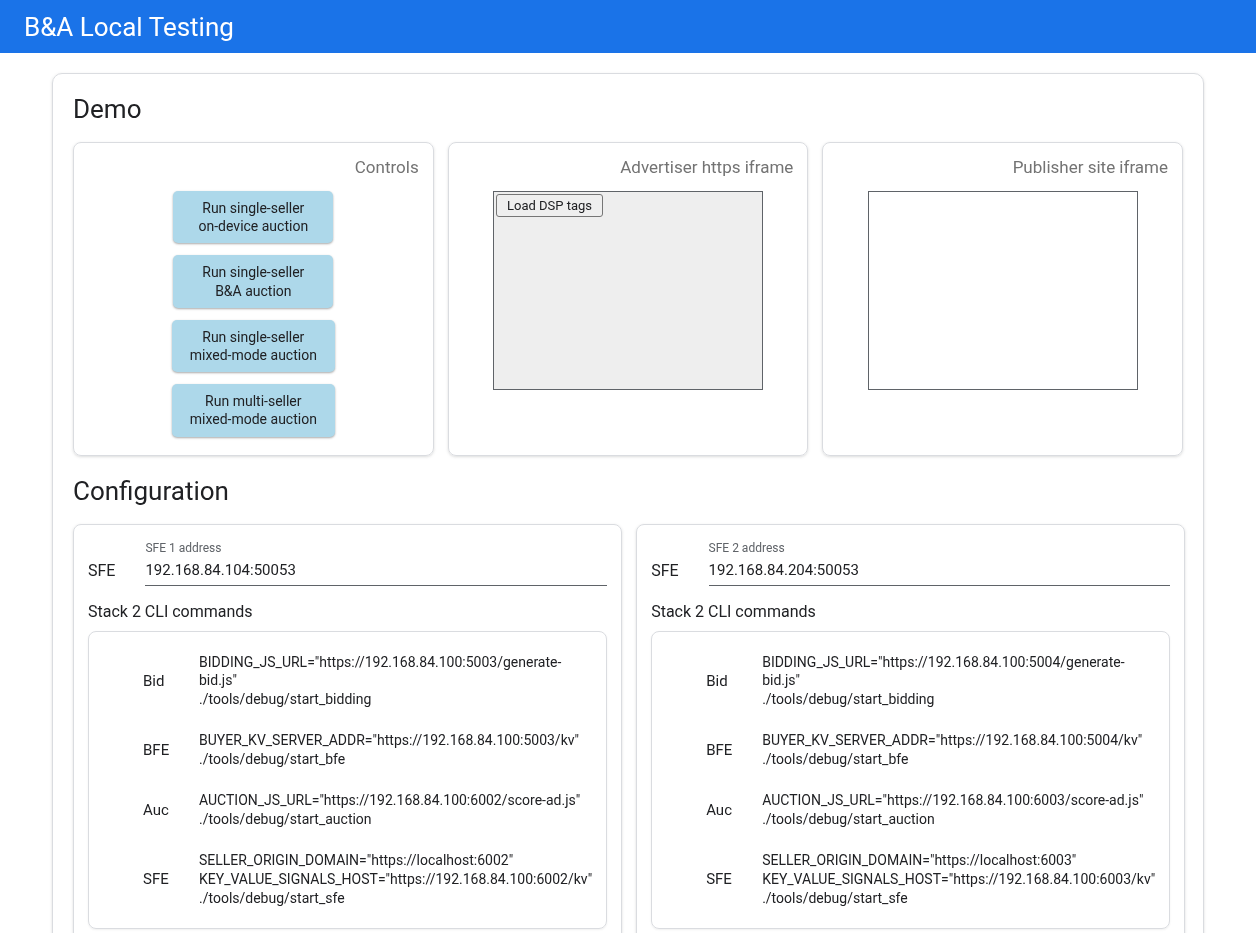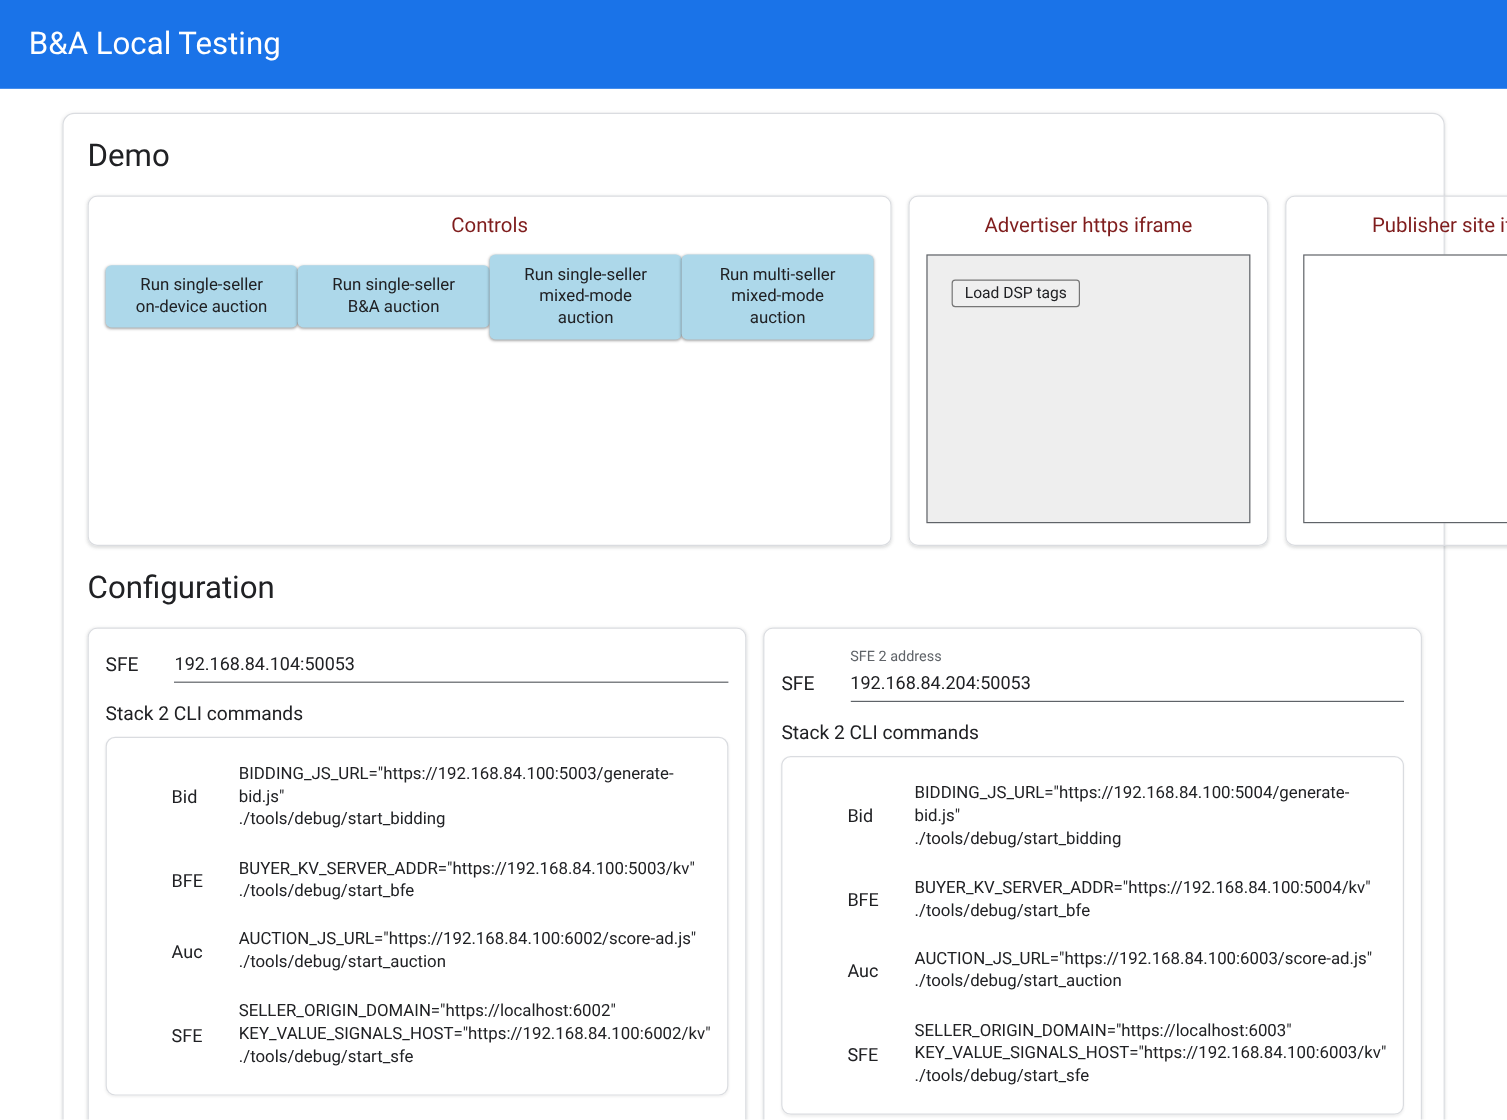--- a/index.html
+++ b/index.html
@@ -10,21 +10,21 @@
       width: 1256px;
       height: 933px;
       overflow: hidden;
     }
     .header {
       background: #1a73e8;
       color: #fff;
       padding: 14px 24px;
       font-size: 26px;
       font-weight: 400;
-      height: 74px;
+      height: 53px;
       display: flex;
       align-items: center;
     }
     .content {
       padding: 20px 52px;
     }
     .card {
       border: 1px solid #dadce0;
       border-radius: 10px;
       padding: 20px;
@@ -43,53 +43,53 @@
     }
     .panel {
       flex: 1;
       border: 1px solid #dadce0;
       border-radius: 8px;
       padding: 14px 14px 18px;
       min-height: 290px;
       box-shadow: 0 1px 2px rgba(60,64,67,.1), 0 1px 3px 1px rgba(60,64,67,.05);
     }
     .panel-title {
-      text-align: center;
+      text-align: right;
       font-size: 17px;
       font-weight: 400;
-      color: #7f1d1d;
+      color: #737373;
       margin-bottom: 14px;
     }
     .controls-col {
       display: flex;
-      flex-direction: row;
+      flex-direction: column;
       align-items: center;
-      gap: 0;
+      gap: 12px;
     }
     .run-btn {
       background: #add8ea;
       border: none;
       border-radius: 5px;
       padding: 8px 18px;
       font-size: 14px;
       color: #202124;
       text-align: center;
       line-height: 1.3;
       cursor: pointer;
       min-width: 160px;
       font-family: inherit;
       box-shadow: 0 1px 2px rgba(0,0,0,.25), 0 1px 3px rgba(0,0,0,.1);
     }
     .iframe-box {
       border: 1px solid #5f6368;
       background: #eeeeee;
       width: 270px;
-      height: 224px;
+      height: 199px;
       margin: 0 auto;
-      padding: 20px;
+      padding: 2px;
     }
     .iframe-box.blank { background: #ffffff; }
     .iframe-inner-btn {
       background: #efefef;
       border: 1px solid #767676;
       border-radius: 3px;
       padding: 3px 10px;
       font-size: 13px;
       color: #202124;
       cursor: pointer;
@@ -214,20 +214,21 @@
     </div>
 
     <div class="section-title">Configuration</div>
 
     <div class="config-row">
 
       <div class="stack-card">
         <div class="sfe-row">
           <div class="sfe-label">SFE</div>
           <div class="text-field">
+            <span class="float-label">SFE 1 address</span>
             <input class="text-input" value="192.168.84.104:50053" style="">
           </div>
         </div>
         <div class="cli-title">Stack 2 CLI commands</div>
         <div class="cli-box">
           <div class="cli-row">
             <div class="cli-key">Bid</div>
             <div class="cli-val">BIDDING_JS_URL="https://192.168.84.100:5003/generate-bid.js"
 ./tools/debug/start_bidding</div>
           </div>

